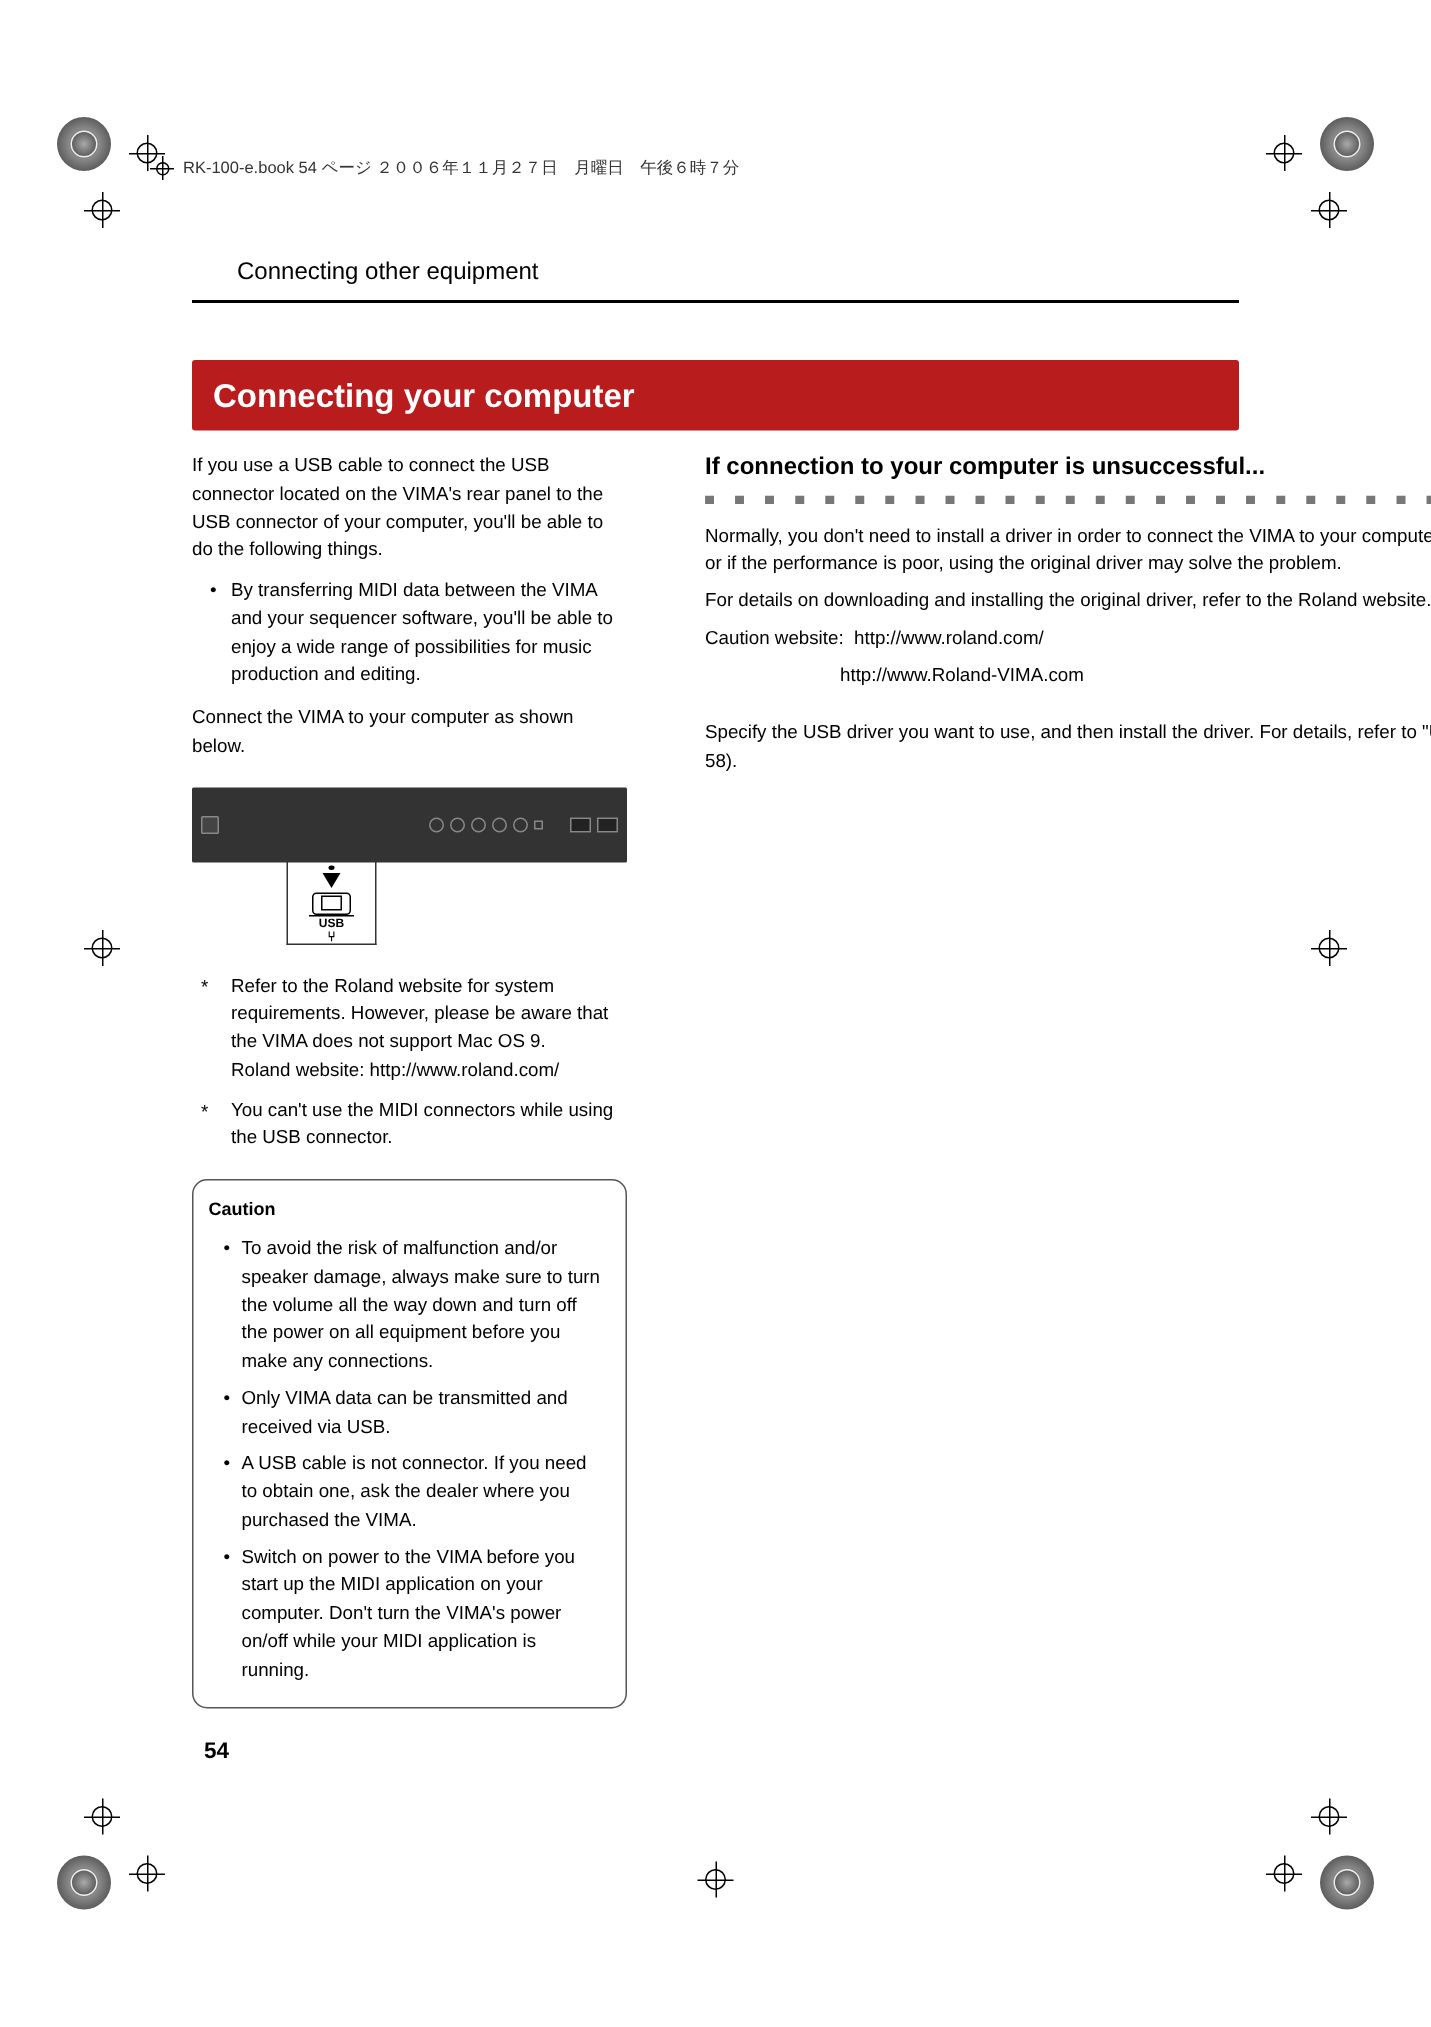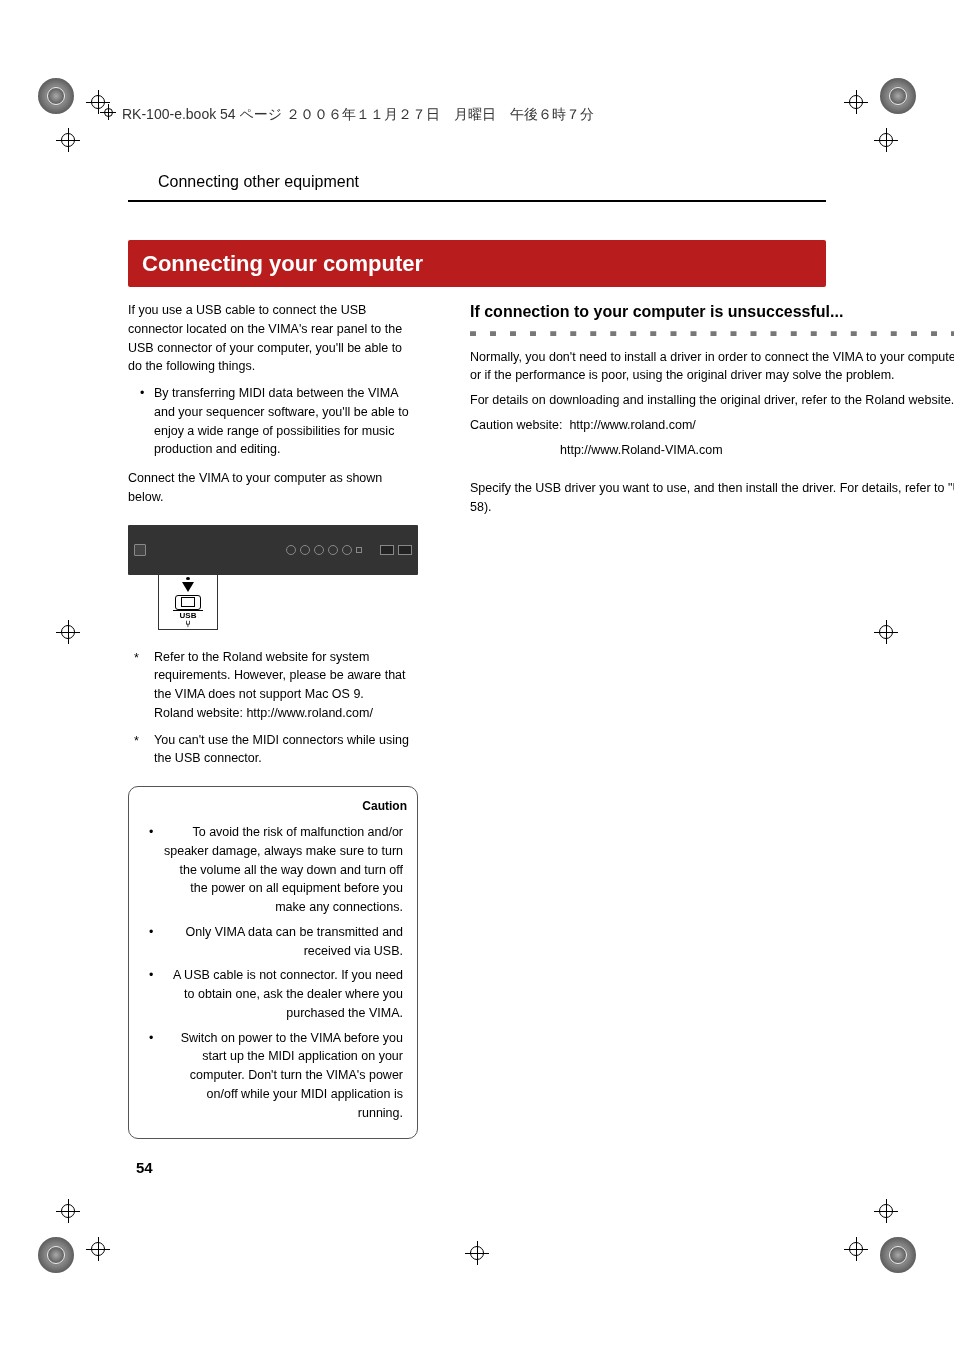--- a/index.html
+++ b/index.html
@@ -33,21 +33,21 @@
     content:"";position:absolute;width:24px;height:1px;background:#000;
   }
   .reg-mark::after {
     content:"";position:absolute;width:1px;height:24px;background:#000;
   }
   .reg-mark .c {
     width:14px;height:14px;border:1px solid #000;border-radius:50%;position:absolute;
   }
   .header-line {
     position:absolute; top:104px; left:100px; right:100px;
-    font-size:14px; color:#333;
+    font-size:11px; color:#333;
     display:flex; align-items:flex-start; gap:6px;
   }
   .header-line .book-reg {
     width:16px;height:16px;position:relative;display:inline-flex;align-items:center;justify-content:center;
   }
   .header-line .book-reg::before{content:"";position:absolute;width:16px;height:1px;background:#000;}
   .header-line .book-reg::after{content:"";position:absolute;width:1px;height:16px;background:#000;}
   .header-line .book-reg .cc{width:9px;height:9px;border:0.5px solid #000;border-radius:50%;position:absolute;}
   .page {
     position:absolute;
@@ -145,21 +145,20 @@
     display:flex;align-items:center;justify-content:center;
   }
   .usb-block .usb-port::before{content:"";width:12px;height:8px;border:1px solid #000;}
   .usb-block .usb-label{width:30px;border-top:1px solid #000;text-align:center;font-size:8px;font-weight:bold;padding-top:1px;line-height:1;}
   .usb-block .trident{font-size:9px;line-height:1;}
   .caution-box {
     border:1px solid #555;
     border-radius:10px;
     padding:10px 10px 6px 10px;
     margin-top:18px;
-    text-align:right;
   }
   .caution-box .ct-title{font-weight:bold;font-size:12px;margin-bottom:6px;}
   .caution-box ul.bul > li::before{left:10px;}
   .caution-box ul.bul > li{padding-left:22px;padding-right:4px;}
   .h2 {
     font-weight:bold;
     font-size:16px;
     line-height:1.35;
     margin-bottom:3px;
   }
@@ -268,21 +267,21 @@
           <div class="jack"></div>
             <div class="jack"></div>
             <div class="jack"></div>
             <div class="jack"></div>
             <div class="jack"></div>
           <div style="width:6px;height:6px;border:1px solid #888;"></div>
           <div style="flex:0 0 10px"></div>
           <div style="width:14px;height:10px;border:1px solid #888;background:#222;"></div>
           <div style="width:14px;height:10px;border:1px solid #888;background:#222;"></div>
         </div>
-        <div class="usb-block" style="margin-left:30px;margin-top:-1px;">
+        <div class="usb-block" style="margin-left:63px;margin-top:-1px;">
           <div class="dot"></div>
           <div class="arrow-down"></div>
           <div class="usb-port"></div>
           <div class="usb-label"><span>USB</span><br><span class="trident">⑂</span></div>
         </div>
       </div>
 
       <ul class="star">
         <li style="white-space:pre-line;">Refer to the Roland website for system requirements. However, please be aware that the VIMA does not support Mac OS 9.
 Roland website:  http://www.roland.com/</li>

